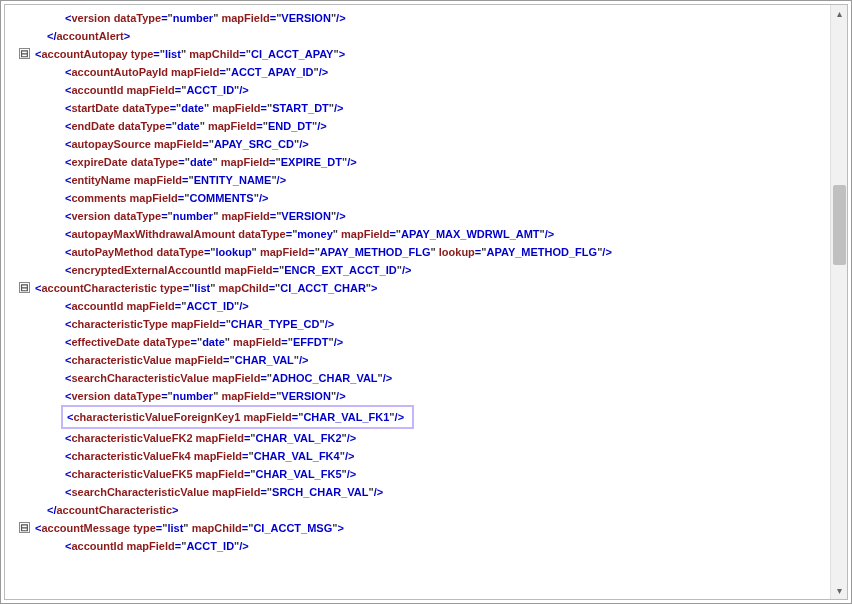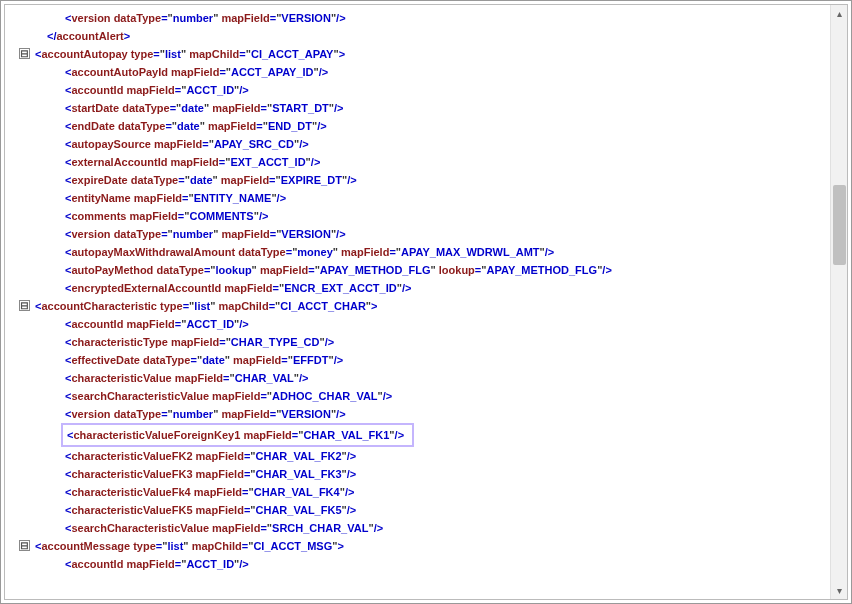--- a/index.html
+++ b/index.html
@@ -101,41 +101,40 @@
   <div class="inner-frame">
     <div class="code-area" id="code-area">
         <div class="line ind2"><span class="br">&lt;</span><span class="tag">version</span> <span class="attn">dataType</span><span class="br">=</span><span class="q">"</span><span class="attv">number</span><span class="q">"</span> <span class="attn">mapField</span><span class="br">=</span><span class="q">"</span><span class="attv">VERSION</span><span class="q">"</span><span class="br">/&gt;</span></div>
         <div class="line ind1"><span class="br">&lt;/</span><span class="tag">accountAlert</span><span class="br">&gt;</span></div>
         <div class="line ind0c"><span class="toggle">⊟</span><span class="br">&lt;</span><span class="tag">accountAutopay</span> <span class="attn">type</span><span class="br">=</span><span class="q">"</span><span class="attv">list</span><span class="q">"</span> <span class="attn">mapChild</span><span class="br">=</span><span class="q">"</span><span class="attv">CI_ACCT_APAY</span><span class="q">"</span><span class="br">&gt;</span></div>
         <div class="line ind2"><span class="br">&lt;</span><span class="tag">accountAutoPayId</span> <span class="attn">mapField</span><span class="br">=</span><span class="q">"</span><span class="attv">ACCT_APAY_ID</span><span class="q">"</span><span class="br">/&gt;</span></div>
         <div class="line ind2"><span class="br">&lt;</span><span class="tag">accountId</span> <span class="attn">mapField</span><span class="br">=</span><span class="q">"</span><span class="attv">ACCT_ID</span><span class="q">"</span><span class="br">/&gt;</span></div>
         <div class="line ind2"><span class="br">&lt;</span><span class="tag">startDate</span> <span class="attn">dataType</span><span class="br">=</span><span class="q">"</span><span class="attv">date</span><span class="q">"</span> <span class="attn">mapField</span><span class="br">=</span><span class="q">"</span><span class="attv">START_DT</span><span class="q">"</span><span class="br">/&gt;</span></div>
         <div class="line ind2"><span class="br">&lt;</span><span class="tag">endDate</span> <span class="attn">dataType</span><span class="br">=</span><span class="q">"</span><span class="attv">date</span><span class="q">"</span> <span class="attn">mapField</span><span class="br">=</span><span class="q">"</span><span class="attv">END_DT</span><span class="q">"</span><span class="br">/&gt;</span></div>
         <div class="line ind2"><span class="br">&lt;</span><span class="tag">autopaySource</span> <span class="attn">mapField</span><span class="br">=</span><span class="q">"</span><span class="attv">APAY_SRC_CD</span><span class="q">"</span><span class="br">/&gt;</span></div>
-        <div class="line ind2"><span class="br">&lt;</span><span class="tag">externalAccountId</span> <span class="attn">mapField</span><span class="br">=</span><span class="q">"</span><span class="attv">EXT_ACCT_ID</span><span class="q">"</span><span class="br">/&gt;</span></div>
         <div class="line ind2"><span class="br">&lt;</span><span class="tag">expireDate</span> <span class="attn">dataType</span><span class="br">=</span><span class="q">"</span><span class="attv">date</span><span class="q">"</span> <span class="attn">mapField</span><span class="br">=</span><span class="q">"</span><span class="attv">EXPIRE_DT</span><span class="q">"</span><span class="br">/&gt;</span></div>
         <div class="line ind2"><span class="br">&lt;</span><span class="tag">entityName</span> <span class="attn">mapField</span><span class="br">=</span><span class="q">"</span><span class="attv">ENTITY_NAME</span><span class="q">"</span><span class="br">/&gt;</span></div>
         <div class="line ind2"><span class="br">&lt;</span><span class="tag">comments</span> <span class="attn">mapField</span><span class="br">=</span><span class="q">"</span><span class="attv">COMMENTS</span><span class="q">"</span><span class="br">/&gt;</span></div>
         <div class="line ind2"><span class="br">&lt;</span><span class="tag">version</span> <span class="attn">dataType</span><span class="br">=</span><span class="q">"</span><span class="attv">number</span><span class="q">"</span> <span class="attn">mapField</span><span class="br">=</span><span class="q">"</span><span class="attv">VERSION</span><span class="q">"</span><span class="br">/&gt;</span></div>
         <div class="line ind2"><span class="br">&lt;</span><span class="tag">autopayMaxWithdrawalAmount</span> <span class="attn">dataType</span><span class="br">=</span><span class="q">"</span><span class="attv">money</span><span class="q">"</span> <span class="attn">mapField</span><span class="br">=</span><span class="q">"</span><span class="attv">APAY_MAX_WDRWL_AMT</span><span class="q">"</span><span class="br">/&gt;</span></div>
         <div class="line ind2"><span class="br">&lt;</span><span class="tag">autoPayMethod</span> <span class="attn">dataType</span><span class="br">=</span><span class="q">"</span><span class="attv">lookup</span><span class="q">"</span> <span class="attn">mapField</span><span class="br">=</span><span class="q">"</span><span class="attv">APAY_METHOD_FLG</span><span class="q">"</span> <span class="attn">lookup</span><span class="br">=</span><span class="q">"</span><span class="attv">APAY_METHOD_FLG</span><span class="q">"</span><span class="br">/&gt;</span></div>
         <div class="line ind2"><span class="br">&lt;</span><span class="tag">encryptedExternalAccountId</span> <span class="attn">mapField</span><span class="br">=</span><span class="q">"</span><span class="attv">ENCR_EXT_ACCT_ID</span><span class="q">"</span><span class="br">/&gt;</span></div>
         <div class="line ind0c"><span class="toggle">⊟</span><span class="br">&lt;</span><span class="tag">accountCharacteristic</span> <span class="attn">type</span><span class="br">=</span><span class="q">"</span><span class="attv">list</span><span class="q">"</span> <span class="attn">mapChild</span><span class="br">=</span><span class="q">"</span><span class="attv">CI_ACCT_CHAR</span><span class="q">"</span><span class="br">&gt;</span></div>
         <div class="line ind2"><span class="br">&lt;</span><span class="tag">accountId</span> <span class="attn">mapField</span><span class="br">=</span><span class="q">"</span><span class="attv">ACCT_ID</span><span class="q">"</span><span class="br">/&gt;</span></div>
         <div class="line ind2"><span class="br">&lt;</span><span class="tag">characteristicType</span> <span class="attn">mapField</span><span class="br">=</span><span class="q">"</span><span class="attv">CHAR_TYPE_CD</span><span class="q">"</span><span class="br">/&gt;</span></div>
         <div class="line ind2"><span class="br">&lt;</span><span class="tag">effectiveDate</span> <span class="attn">dataType</span><span class="br">=</span><span class="q">"</span><span class="attv">date</span><span class="q">"</span> <span class="attn">mapField</span><span class="br">=</span><span class="q">"</span><span class="attv">EFFDT</span><span class="q">"</span><span class="br">/&gt;</span></div>
         <div class="line ind2"><span class="br">&lt;</span><span class="tag">characteristicValue</span> <span class="attn">mapField</span><span class="br">=</span><span class="q">"</span><span class="attv">CHAR_VAL</span><span class="q">"</span><span class="br">/&gt;</span></div>
         <div class="line ind2"><span class="br">&lt;</span><span class="tag">searchCharacteristicValue</span> <span class="attn">mapField</span><span class="br">=</span><span class="q">"</span><span class="attv">ADHOC_CHAR_VAL</span><span class="q">"</span><span class="br">/&gt;</span></div>
         <div class="line ind2"><span class="br">&lt;</span><span class="tag">version</span> <span class="attn">dataType</span><span class="br">=</span><span class="q">"</span><span class="attv">number</span><span class="q">"</span> <span class="attn">mapField</span><span class="br">=</span><span class="q">"</span><span class="attv">VERSION</span><span class="q">"</span><span class="br">/&gt;</span></div>
         <div class="line ind2"><span class="highlight"><span class="br">&lt;</span><span class="tag">characteristicValueForeignKey1</span> <span class="attn">mapField</span><span class="br">=</span><span class="q">"</span><span class="attv">CHAR_VAL_FK1</span><span class="q">"</span><span class="br">/&gt;</span></span></div>
         <div class="line ind2"><span class="br">&lt;</span><span class="tag">characteristicValueFK2</span> <span class="attn">mapField</span><span class="br">=</span><span class="q">"</span><span class="attv">CHAR_VAL_FK2</span><span class="q">"</span><span class="br">/&gt;</span></div>
-        <div class="line ind2"><span class="br">&lt;</span><span class="tag">characteristicValueFK3</span> <span class="attn">mapField</span><span class="br">=</span><span class="q">"</span><span class="attv">CHAR_VAL_FK3</span><span class="q">"</span><span class="br">/&gt;</span></div>
         <div class="line ind2"><span class="br">&lt;</span><span class="tag">characteristicValueFk4</span> <span class="attn">mapField</span><span class="br">=</span><span class="q">"</span><span class="attv">CHAR_VAL_FK4</span><span class="q">"</span><span class="br">/&gt;</span></div>
         <div class="line ind2"><span class="br">&lt;</span><span class="tag">characteristicValueFK5</span> <span class="attn">mapField</span><span class="br">=</span><span class="q">"</span><span class="attv">CHAR_VAL_FK5</span><span class="q">"</span><span class="br">/&gt;</span></div>
         <div class="line ind2"><span class="br">&lt;</span><span class="tag">searchCharacteristicValue</span> <span class="attn">mapField</span><span class="br">=</span><span class="q">"</span><span class="attv">SRCH_CHAR_VAL</span><span class="q">"</span><span class="br">/&gt;</span></div>
+        <div class="line ind1"><span class="br">&lt;/</span><span class="tag">accountCharacteristic</span><span class="br">&gt;</span></div>
         <div class="line ind0c"><span class="toggle">⊟</span><span class="br">&lt;</span><span class="tag">accountMessage</span> <span class="attn">type</span><span class="br">=</span><span class="q">"</span><span class="attv">list</span><span class="q">"</span> <span class="attn">mapChild</span><span class="br">=</span><span class="q">"</span><span class="attv">CI_ACCT_MSG</span><span class="q">"</span><span class="br">&gt;</span></div>
         <div class="line ind2"><span class="br">&lt;</span><span class="tag">accountId</span> <span class="attn">mapField</span><span class="br">=</span><span class="q">"</span><span class="attv">ACCT_ID</span><span class="q">"</span><span class="br">/&gt;</span></div>
       </div>
     <div class="scrollbar">
       <div class="arrow-up">▴</div>
       <div class="thumb"></div>
       <div class="arrow-down">▾</div>
     </div>
   </div>
 </div>

